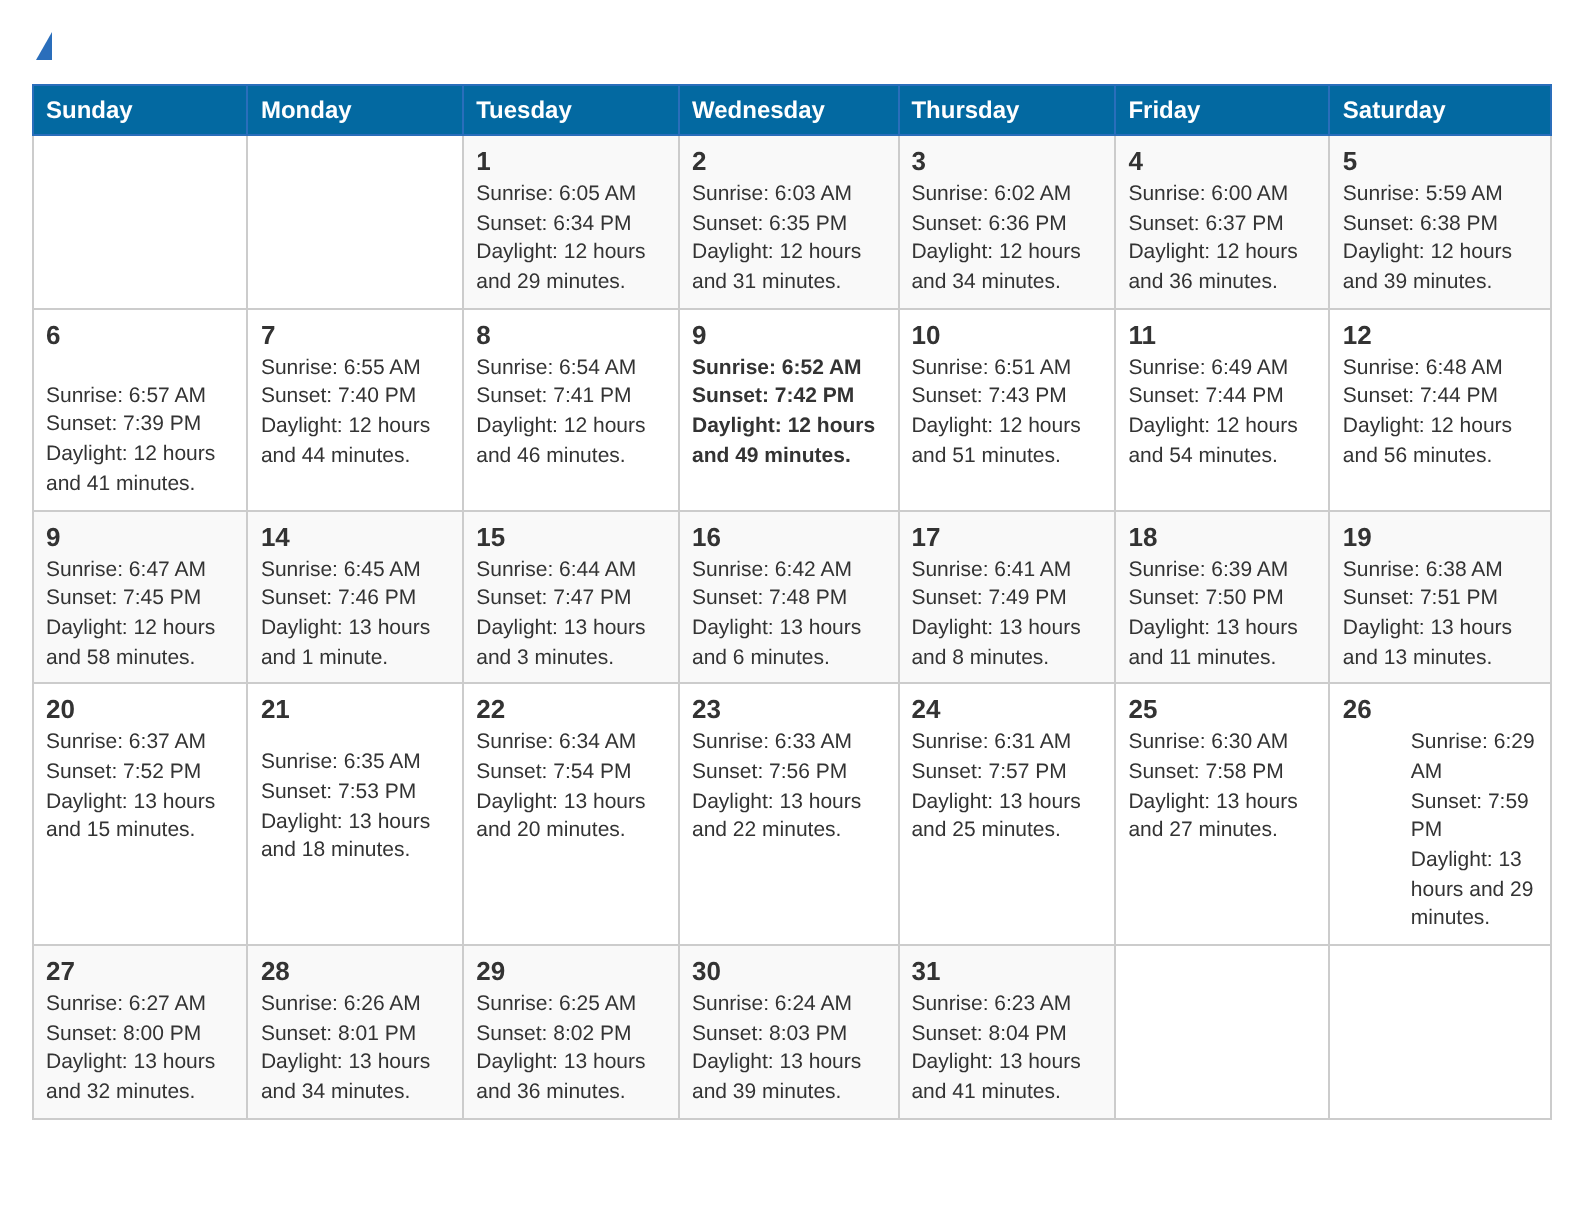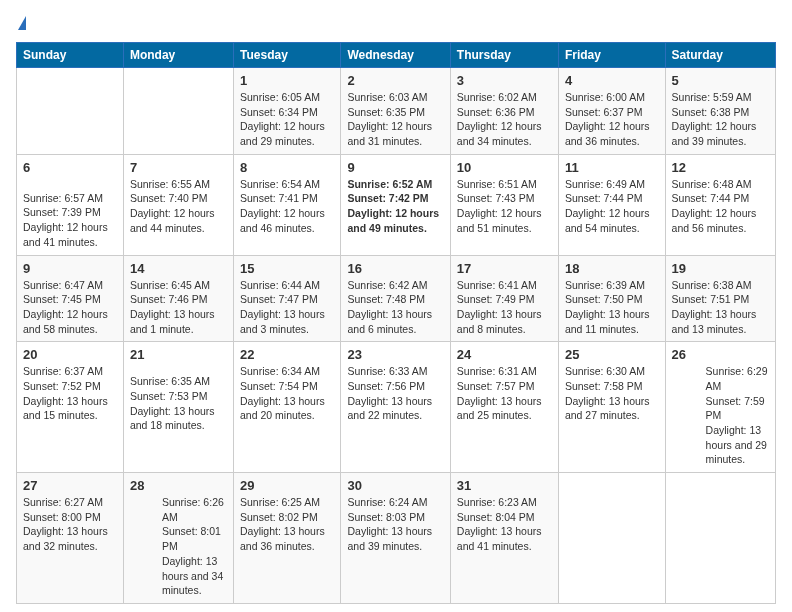--- a/index.html
+++ b/index.html
@@ -298,21 +298,21 @@
       </tr>
       <tr>
         <td>
           <span class="day-number">27</span>
           <div class="day-info" style="white-space: pre-line;">Sunrise: 6:27 AM
 Sunset: 8:00 PM
 Daylight: 13 hours and 32 minutes.</div>
         </td>
         <td>
           <span class="day-number">28</span>
-          <div class="day-info" style="white-space: pre-line; margin-left: 32px;">Sunrise: 6:26 AM
+          <div class="day-info" style="white-space: pre-line;">Sunrise: 6:26 AM
 Sunset: 8:01 PM
 Daylight: 13 hours and 34 minutes.</div>
         </td>
         <td>
           <span class="day-number">29</span>
           <div class="day-info" style="white-space: pre-line;">Sunrise: 6:25 AM
 Sunset: 8:02 PM
 Daylight: 13 hours and 36 minutes.</div>
         </td>
         <td>

